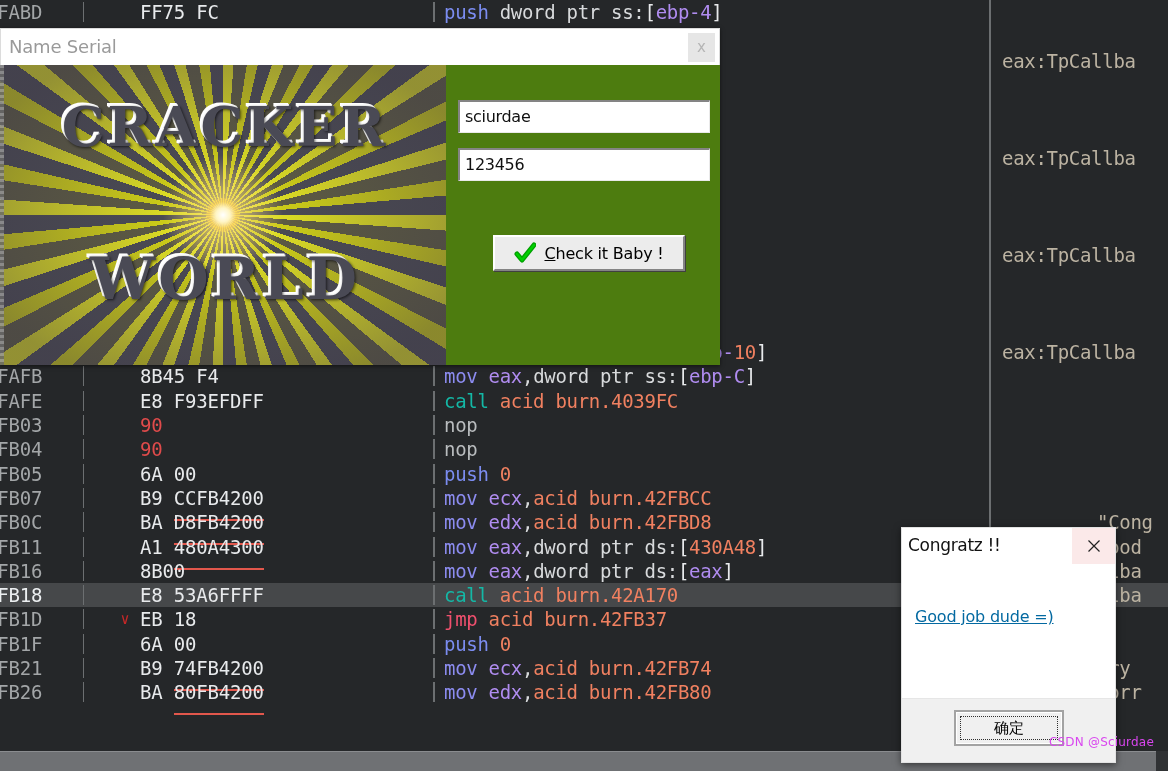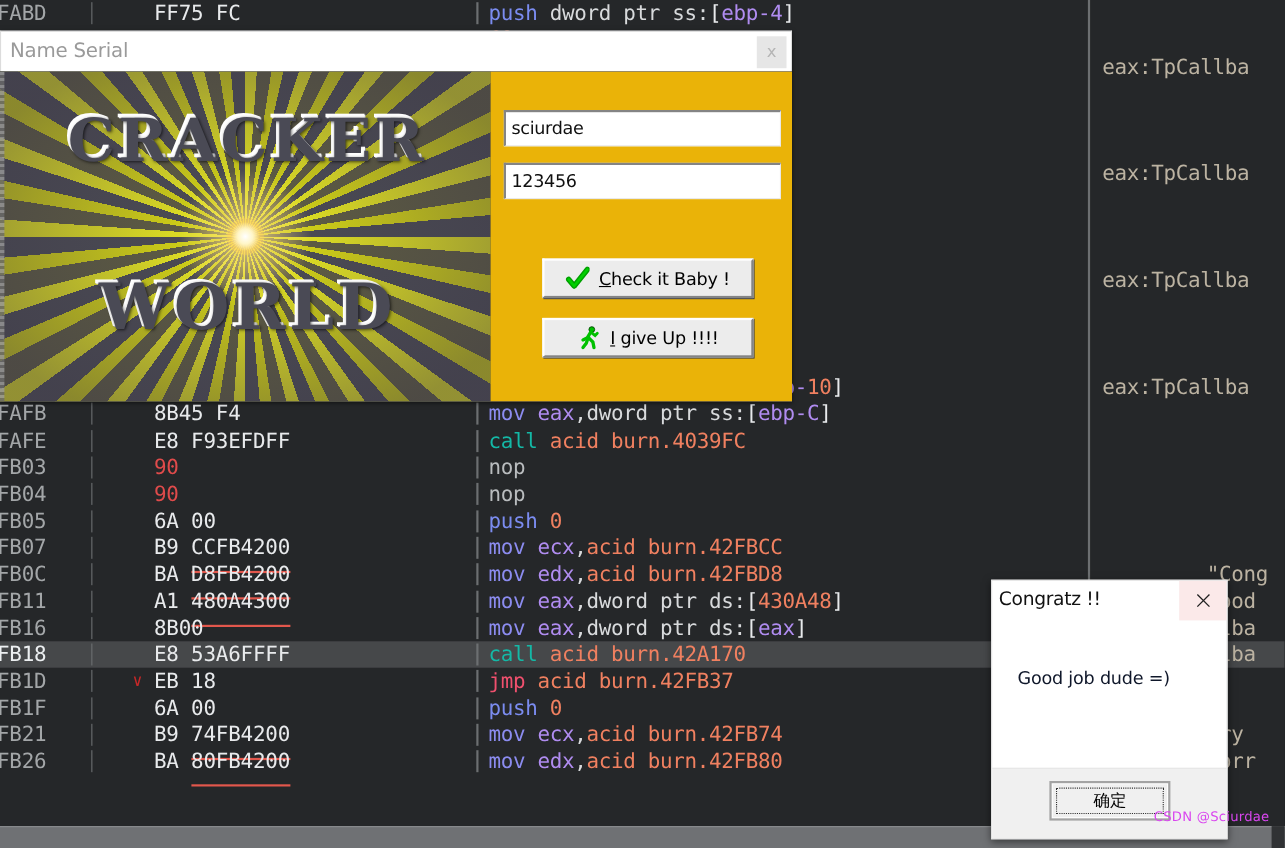--- a/index.html
+++ b/index.html
@@ -214,21 +214,21 @@
     position: absolute; left: 0; top: 0;
     width: 4px; height: 300px;
     background: repeating-linear-gradient(180deg, #9a9a9a 0 3px, #6a6a6a 3px 6px);
     opacity: 0.8;
   }
 
   
   .form {
     position: relative;
     width: 274px; height: 300px;
-    background: #eab308;
+    background: #4d7c0f;
   }
   .w-input {
     position: absolute;
     width: 252px; height: 33px;
     left: 12px;
     background: #ffffff;
     border-top: 2px solid #848484;
     border-left: 2px solid #848484;
     border-right: 1px solid #e9e9e9;
     border-bottom: 1px solid #e9e9e9;
@@ -284,23 +284,24 @@
     letter-spacing: -0.3px;
   }
   .dlg-close {
     position: absolute; right: 0; top: 0;
     width: 43px; height: 36px;
     background: #fbe9e9;
     display: flex; align-items: center; justify-content: center;
   }
   .dlg-close svg { width: 16px; height: 16px; }
   .dlg-msg {
-    position: absolute; left: 23px; top: 79px;
-    font-size: 16px; color: #0f172a;
+    position: absolute; left: 13px; top: 79px;
+    font-size: 16px; color: #0369a1;
     letter-spacing: -0.2px;
+    text-decoration: underline;
   }
   .dlg-foot {
     position: absolute; left: 0; bottom: 0;
     width: 100%; height: 64px;
     background: #f0f0f0;
     border-top: 1px solid #e6e6e6;
   }
   .dlg-ok {
     position: absolute; left: 52px; top: 11px;
     width: 110px; height: 36px;
@@ -536,32 +537,20 @@
         <div class="w-btn b1">
           <span class="ico">
             <svg viewBox="0 0 22 22" width="22" height="22">
               <path d="M3 12 L8 18 L20 3" stroke="#00a000" stroke-width="5" fill="none" stroke-linecap="round" stroke-linejoin="round"></path>
               <path d="M3 12 L8 18 L20 3" stroke="#00d000" stroke-width="2.4" fill="none" stroke-linecap="round" stroke-linejoin="round"></path>
             </svg>
           </span>
           <span class="lbl"><u>C</u><span>heck it Baby !</span></span>
         </div>
 
-        <div class="w-btn b2">
-          <span class="ico">
-            <svg viewBox="0 0 22 22" width="22" height="22">
-              <circle cx="13" cy="3.6" r="2.6" fill="#00c000" stroke="#004400" stroke-width="0.8"></circle>
-              <path d="M12 6 L9 11 L5 13" stroke="#00c000" stroke-width="3" fill="none" stroke-linecap="round"></path>
-              <path d="M12 6 L16 9 L18 7" stroke="#00c000" stroke-width="2.6" fill="none" stroke-linecap="round"></path>
-              <path d="M10 10 L8 16 L5 20" stroke="#00c000" stroke-width="3" fill="none" stroke-linecap="round"></path>
-              <path d="M10 11 L14 15 L15 20" stroke="#00c000" stroke-width="3" fill="none" stroke-linecap="round"></path>
-            </svg>
-          </span>
-          <span class="lbl"><u>I</u><span> give Up !!!!</span></span>
-        </div>
       </div>
 
     </div>
   </div>
 
   <div class="dlg">
     <div class="dlg-title">
       <div class="dlg-title-text">Congratz !!</div>
       <div class="dlg-close">
         <svg viewBox="0 0 16 16">

